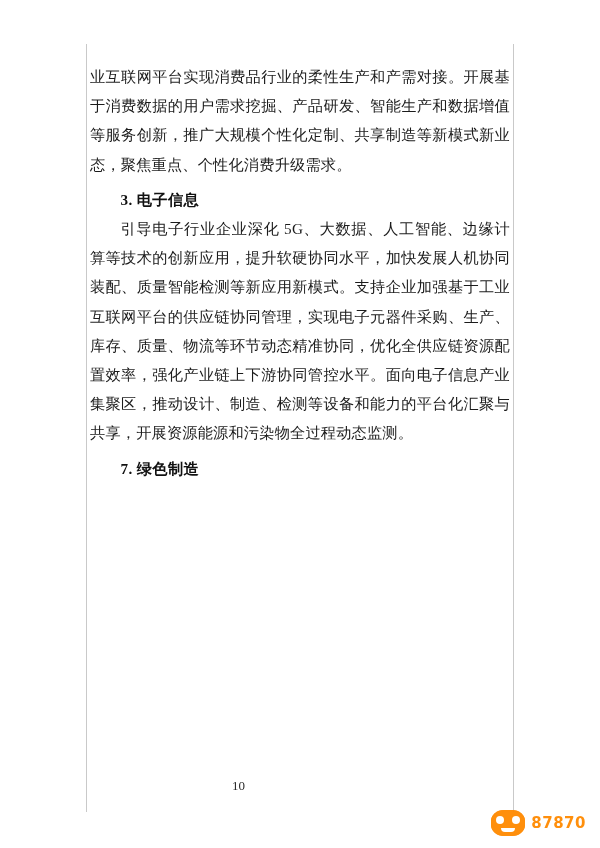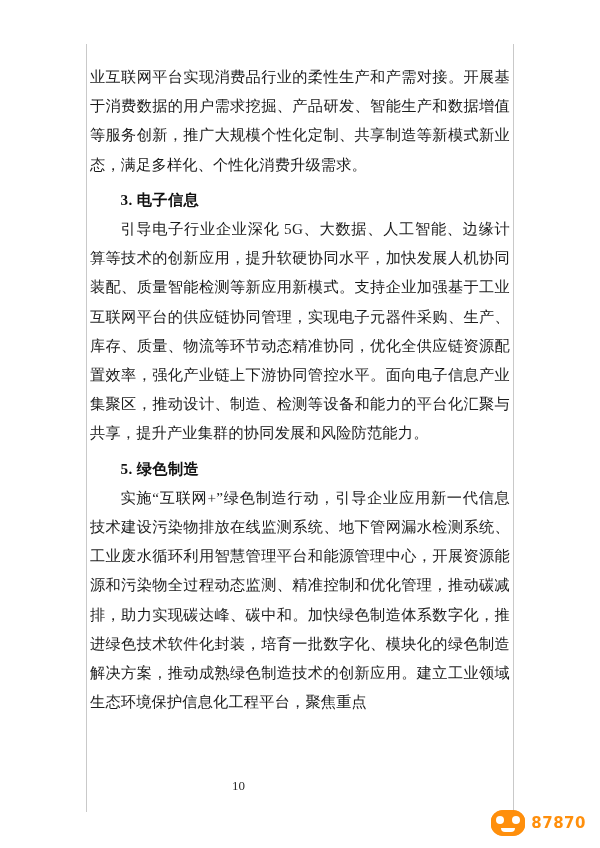--- a/index.html
+++ b/index.html
@@ -130,33 +130,32 @@
 </style>
 </head>
 <body>
 
 <div id="page">
 
   <div id="page-frame"></div>
 
   <div id="content">
 
-    <p class="para">业互联网平台实现消费品行业的柔性生产和产需对接。开展基于消费数据的用户需求挖掘、产品研发、智能生产和数据增值等服务创新，推广大规模个性化定制、共享制造等新模式新业态，满足多样化、个性化消费升级需求。</p>
+    <p class="para">业互联网平台实现消费品行业的柔性生产和产需对接。开展基于消费数据的用户需求挖掘、产品研发、智能生产和数据增值等服务创新，推广大规模个性化定制、共享制造等新模式新业态，聚焦重点、个性化消费升级需求。</p>
 
     <div class="spacer-sm"></div>
 
     <p class="heading">3. 电子信息</p>
 
-    <p class="para indent">引导电子行业企业深化 5G、大数据、人工智能、边缘计算等技术的创新应用，提升软硬协同水平，加快发展人机协同装配、质量智能检测等新应用新模式。支持企业加强基于工业互联网平台的供应链协同管理，实现电子元器件采购、生产、库存、质量、物流等环节动态精准协同，优化全供应链资源配置效率，强化产业链上下游协同管控水平。面向电子信息产业集聚区，推动设计、制造、检测等设备和能力的平台化汇聚与共享，提升产业集群的协同发展和风险防范能力。</p>
+    <p class="para indent">引导电子行业企业深化 5G、大数据、人工智能、边缘计算等技术的创新应用，提升软硬协同水平，加快发展人机协同装配、质量智能检测等新应用新模式。支持企业加强基于工业互联网平台的供应链协同管理，实现电子元器件采购、生产、库存、质量、物流等环节动态精准协同，优化全供应链资源配置效率，强化产业链上下游协同管控水平。面向电子信息产业集聚区，推动设计、制造、检测等设备和能力的平台化汇聚与共享，开展资源能源和污染物全过程动态监测。</p>
 
     <div class="spacer-sm"></div>
 
-    <p class="heading">5. 绿色制造</p>
+    <p class="heading">7. 绿色制造</p>
 
-    <p class="para indent">实施“互联网+”绿色制造行动，引导企业应用新一代信息技术建设污染物排放在线监测系统、地下管网漏水检测系统、工业废水循环利用智慧管理平台和能源管理中心，开展资源能源和污染物全过程动态监测、精准控制和优化管理，推动碳减排，助力实现碳达峰、碳中和。加快绿色制造体系数字化，推进绿色技术软件化封装，培育一批数字化、模块化的绿色制造解决方案，推动成熟绿色制造技术的创新应用。建立工业领域生态环境保护信息化工程平台，聚焦重点</p>
 
   </div>
 
   <div id="page-number">10</div>
 
   <div id="watermark">
     <span class="wm-badge">
       <span class="wm-mouth"></span>
     </span>
     <span class="wm-text">87870</span>

